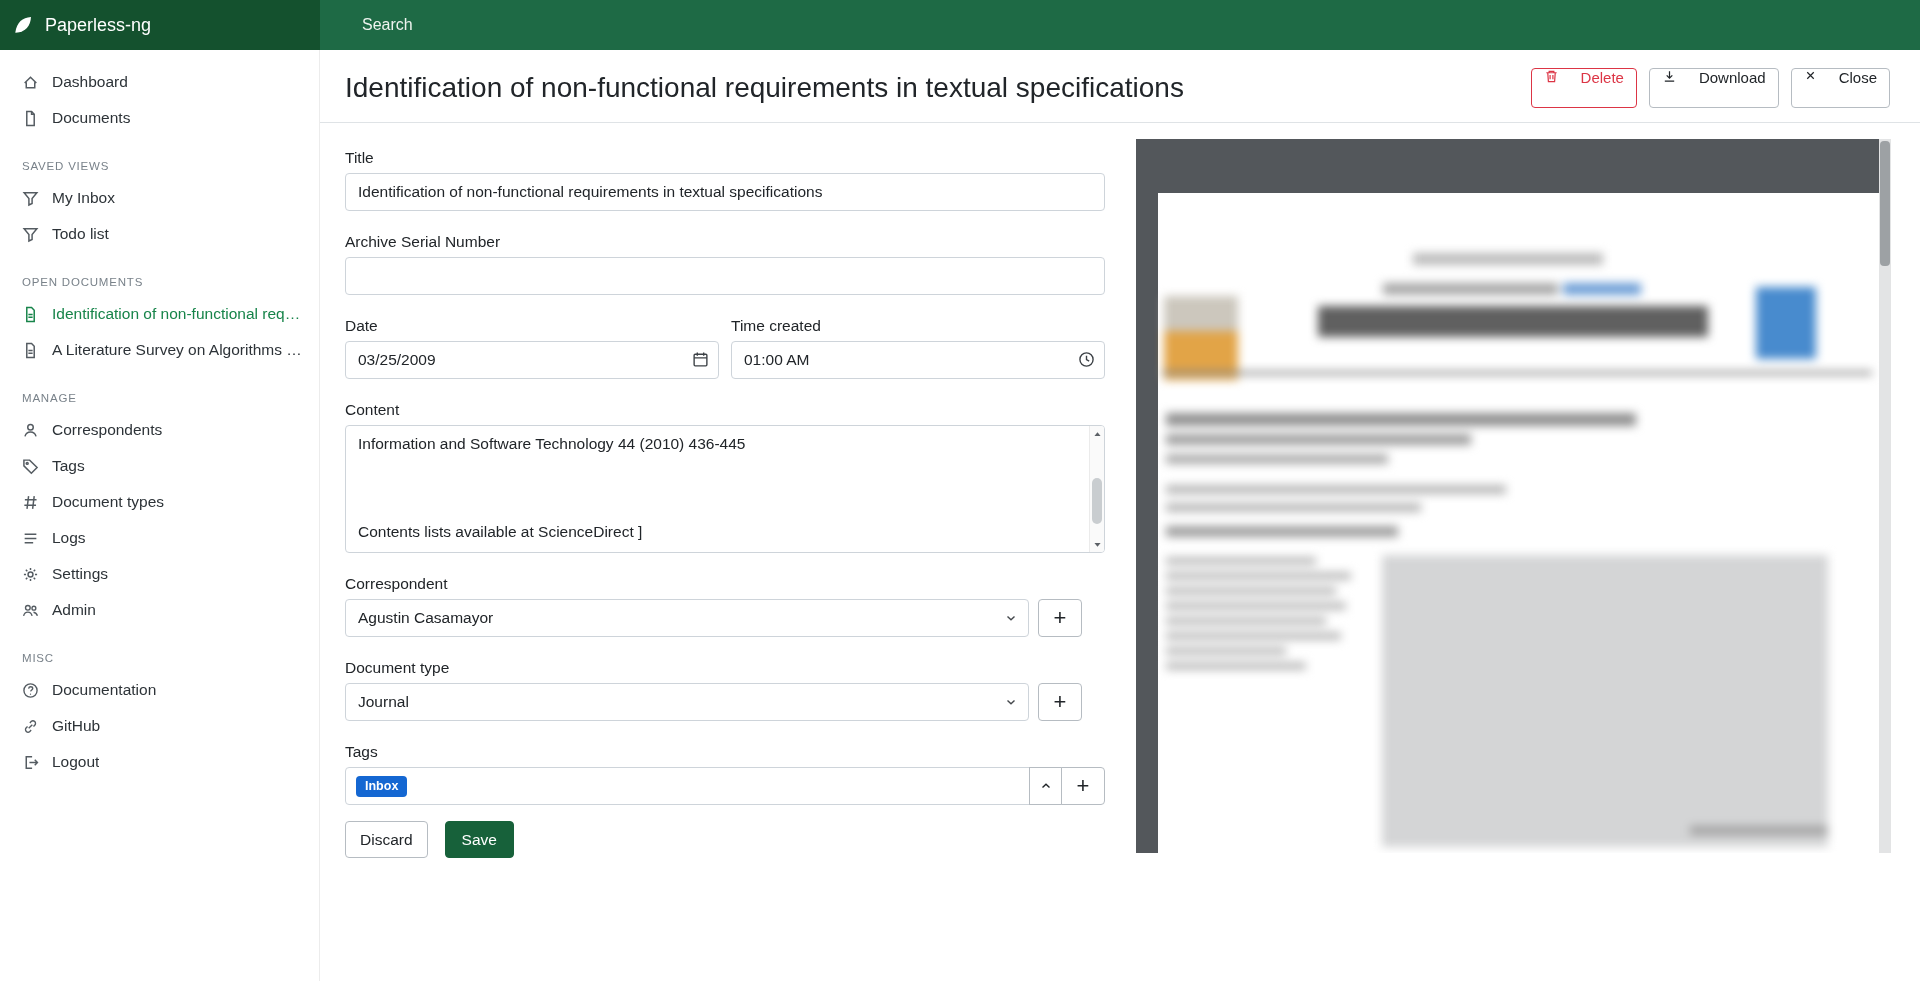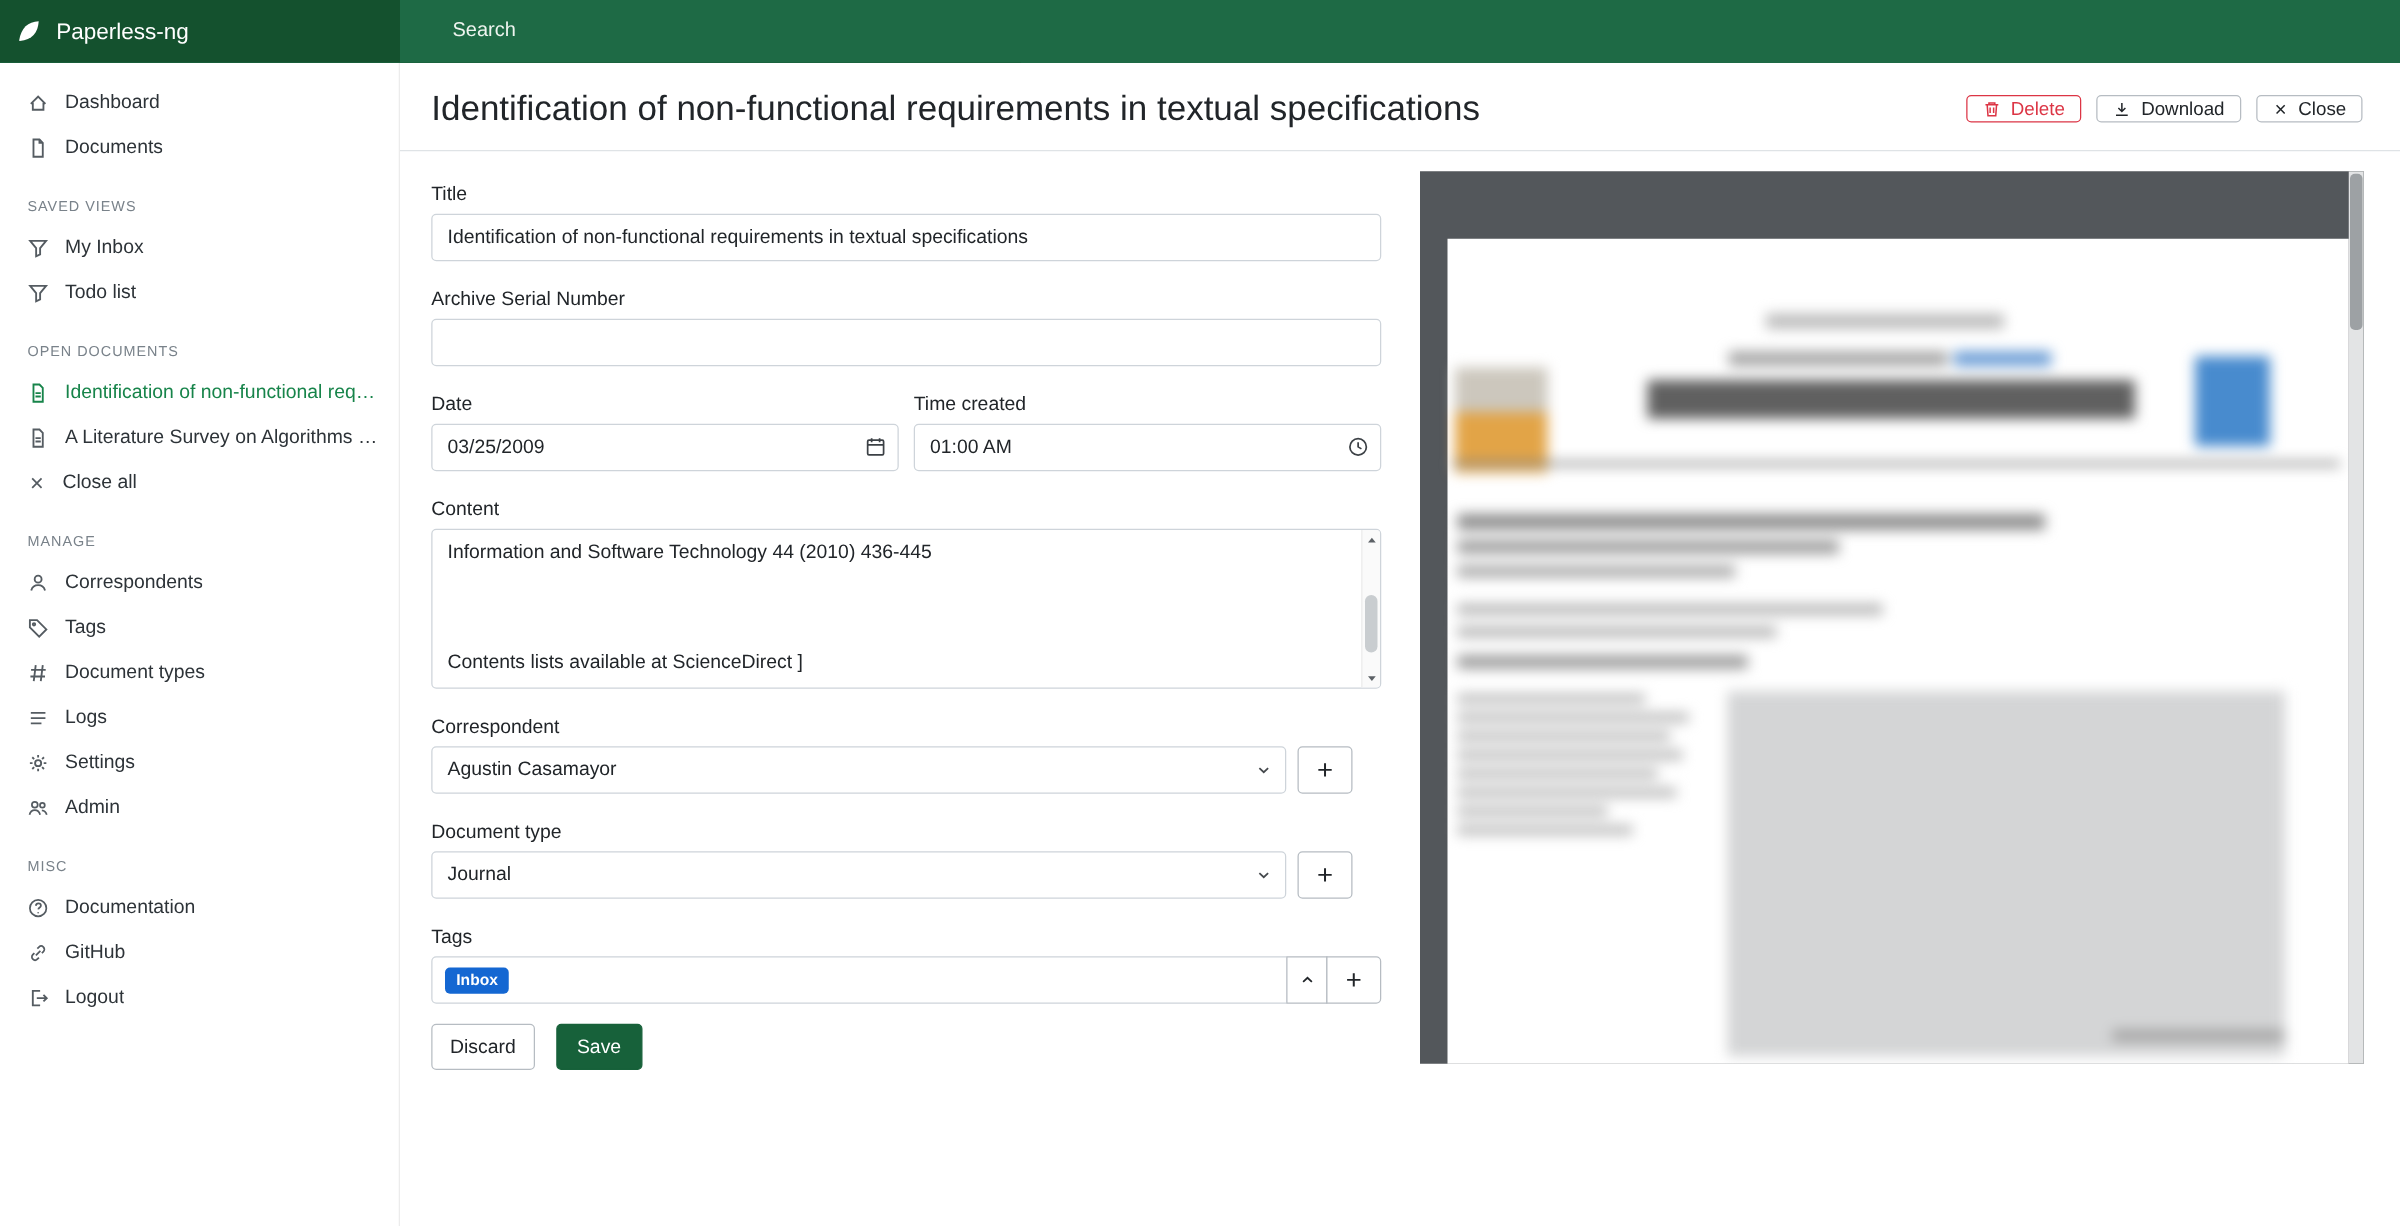--- a/index.html
+++ b/index.html
@@ -19,21 +19,21 @@
   .side-item .lbl { min-width:0; overflow:hidden; text-overflow:ellipsis; }
   .side-item.active { color:#17844a; }
   .side-item.active svg { color:#17844a; }
   .side-header { padding:24px 14px 8px 22px; font-size:11.5px; letter-spacing:.8px; color:#79828a; }
 
   
   .main { margin-left:320px; padding-top:50px; }
   .page-header { display:flex; align-items:center; justify-content:space-between; padding:18px 30px 14px 25px; border-bottom:1px solid #dfe3e6; }
   .page-title { font-size:28px; font-weight:400; color:#212529; line-height:38px; }
   .actions { display:flex; gap:12px; flex:0 0 auto; }
-  .btn { display:inline-flex; align-items:center; gap:8px; background:#fff; border:1px solid #b6bcc2; border-radius:4px; padding:0 12px; height:22px; font-size:15px; color:#212529; cursor:pointer; font-family:"Liberation Sans",sans-serif; }
+  .btn { display:inline-flex; align-items:flex-start; gap:22px; background:#fff; border:1px solid #b6bcc2; border-radius:4px; padding:0 12px; height:40px; font-size:15px; color:#212529; cursor:pointer; font-family:"Liberation Sans",sans-serif; }
   .btn-danger { color:#dc3545; border-color:#dc3545; }
 
   .content { display:flex; padding:26px 29px 0 25px; gap:31px; }
   .form-col { width:760px; flex:0 0 auto; }
   .fgroup { margin-bottom:22px; }
   .flabel { display:block; font-size:15.5px; color:#212529; margin-bottom:6px; }
   .input { width:100%; height:38px; border:1px solid #ced4da; border-radius:4px; padding:0 12px; font-size:15.5px; color:#212529; font-family:"Liberation Sans",sans-serif; background:#fff; }
   .row2 { display:flex; gap:12px; }
   .row2 .col { width:374px; }
   .iconfield { position:relative; }
@@ -125,26 +125,20 @@
         <path d="M6 8h4M6 10.5h4"></path>
       </svg>
     <span class="lbl">Identification of non-functional requirem...</span>
   </div>
   <div class="side-item">
     <svg width="17" height="17" viewBox="0 0 16 16" fill="none" stroke="currentColor" stroke-width="1.4">
         <path d="M4.5 1.5h4.5l2.5 2.5v10.5h-7z"></path>
         <path d="M6 8h4M6 10.5h4"></path>
       </svg>
     <span class="lbl">A Literature Survey on Algorithms for Mu...</span>
-  </div>
-  <div class="side-item">
-    <svg width="15" height="15" viewBox="0 0 16 16" fill="none" stroke="currentColor" stroke-width="1.5">
-        <path d="M4 4l8 8M12 4l-8 8"></path>
-      </svg>
-    <span class="lbl">Close all</span>
   </div>
 
   <div class="side-header">MANAGE</div>
   <div class="side-item">
     <svg width="17" height="17" viewBox="0 0 16 16" fill="none" stroke="currentColor" stroke-width="1.4">
         <circle cx="8" cy="5" r="2.6"></circle>
         <path d="M2.8 13.5c.8-2.8 2.8-4 5.2-4s4.4 1.2 5.2 4"></path>
       </svg>
     <span class="lbl">Correspondents</span>
   </div>

